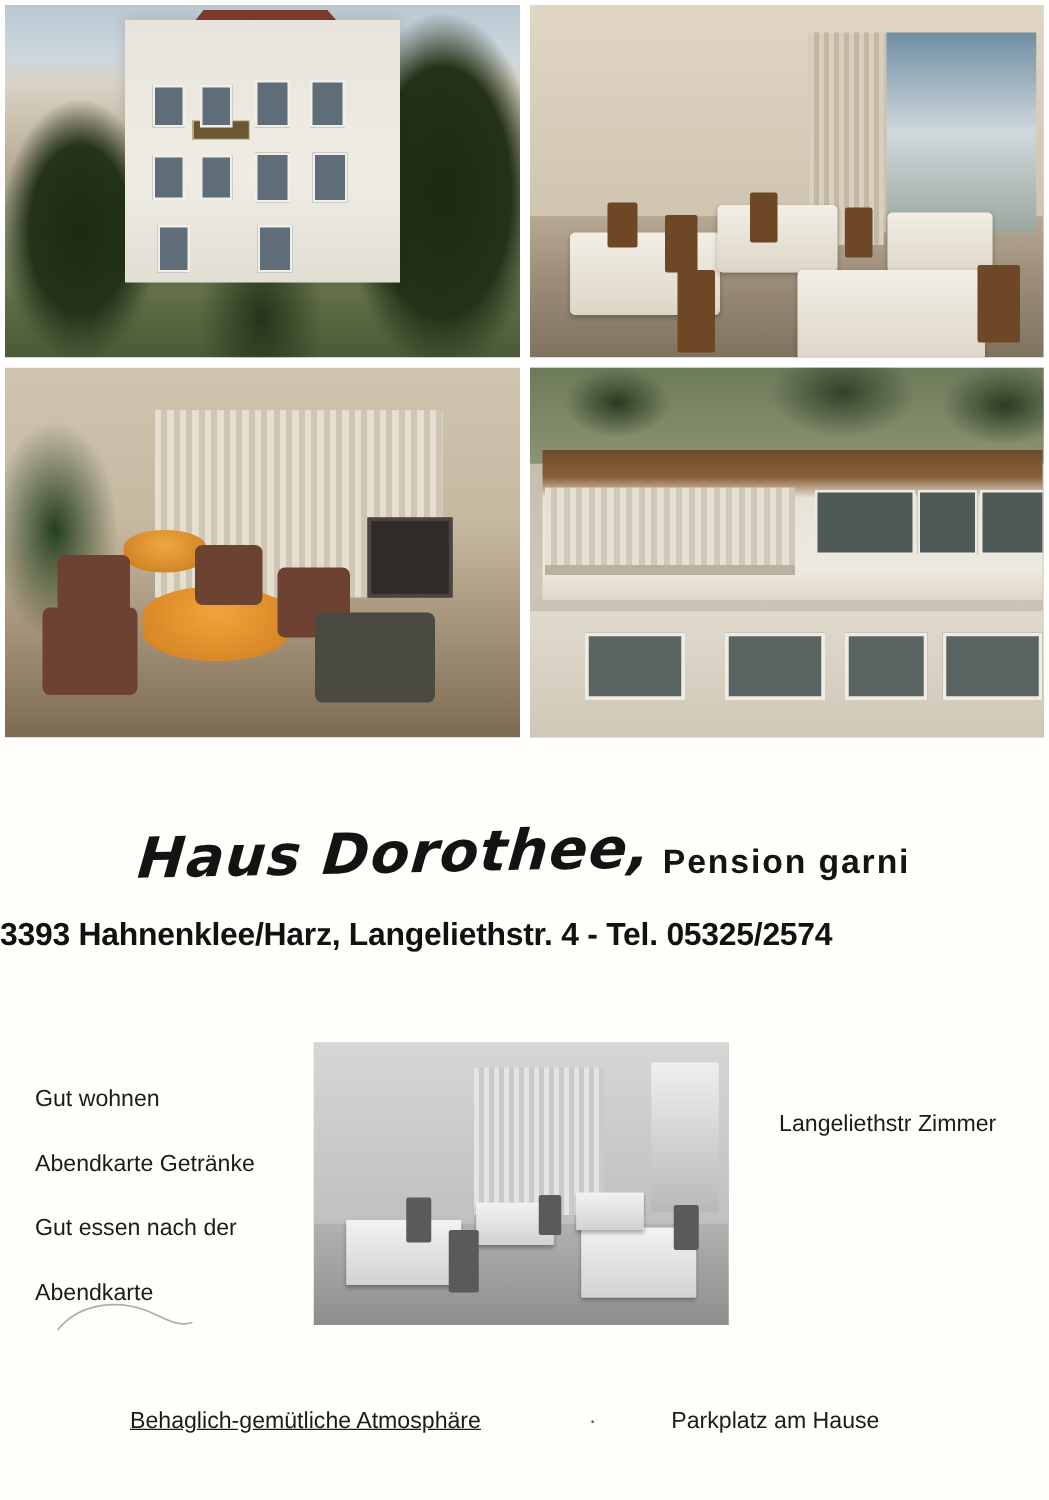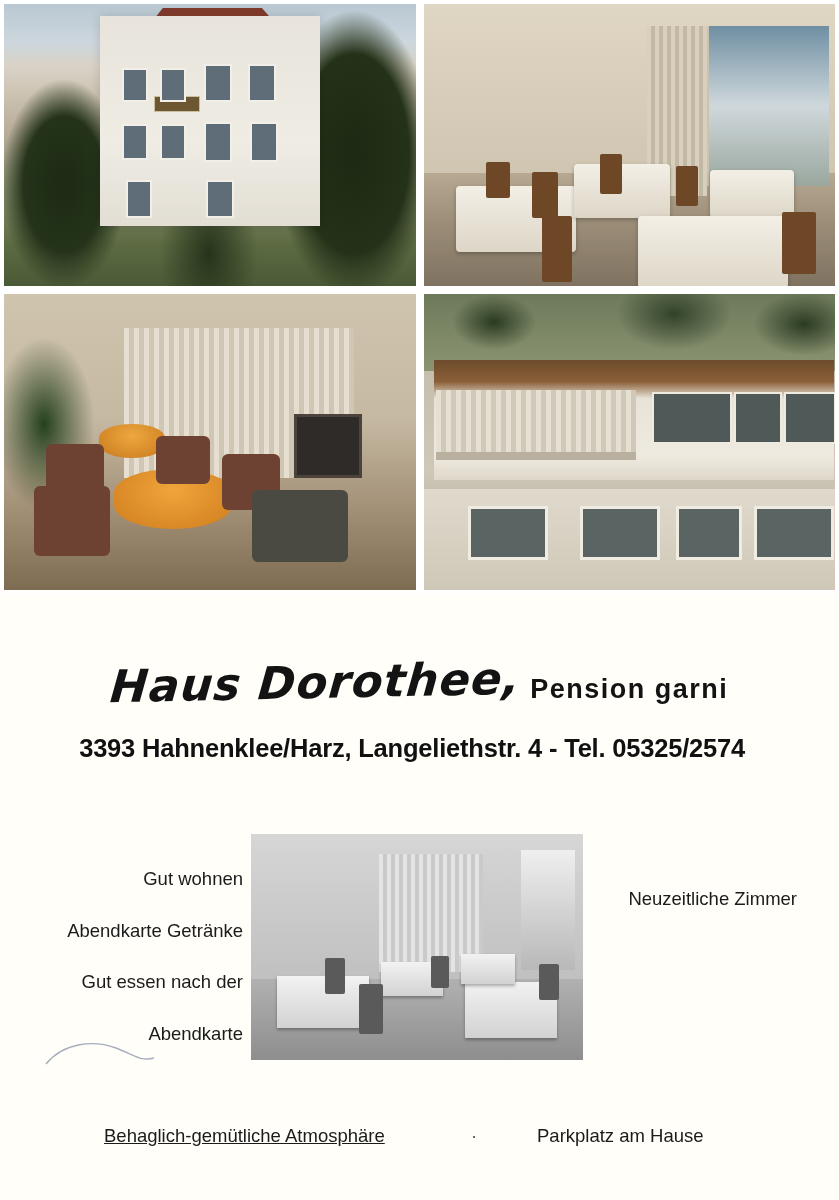--- a/index.html
+++ b/index.html
@@ -202,21 +202,21 @@
     font-size: 27px;
     letter-spacing: 1.5px;
     color: #131313;
     margin-left: 10px;
   }
   .address {
     position: absolute;
     top: 140px;
     left: 0;
     width: 745px;
-    text-align: right;
+    text-align: left;
     font-family: "Liberation Sans", sans-serif;
     font-weight: bold;
     font-size: 25.5px;
     letter-spacing: -0.2px;
     color: #111111;
     white-space: nowrap;
   }
 
   .center-photo {
     position: absolute;
@@ -252,21 +252,20 @@
   }
 
   .col-left {
     position: absolute;
     left: 28px;
     top: 276px;
     width: 215px;
     font-size: 18.5px;
     color: #1b1b1b;
     line-height: 1;
-    text-align: right;
   }
   .col-left div { margin-bottom: 33px; }
 
   .col-right {
     position: absolute;
     right: 42px;
     top: 296px;
     width: 240px;
     text-align: right;
     font-size: 18.5px;
@@ -397,21 +396,21 @@
       <div>Abendkarte Getränke</div>
       <div>Gut essen nach der</div>
       <div>Abendkarte</div>
     </div>
 
     <svg class="scribble" viewBox="0 0 120 40">
       <path d="M4 30 C 22 8, 52 6, 74 14 C 90 20, 98 28, 112 24" fill="none" stroke="#8a93a8" stroke-width="1.4" opacity="0.75"></path>
     </svg>
 
     <div class="col-right">
-      <div>Neuzeitliche Zimmer</div>
+      <div>Langeliethstr Zimmer</div>
     </div>
 
     <div class="bottom-row">
       <span class="b1">Behaglich-gemütliche Atmosphäre</span>
       <span class="dot">·</span>
       <span class="b2">Parkplatz am Hause</span>
     </div>
 
   </div>
 </div>

